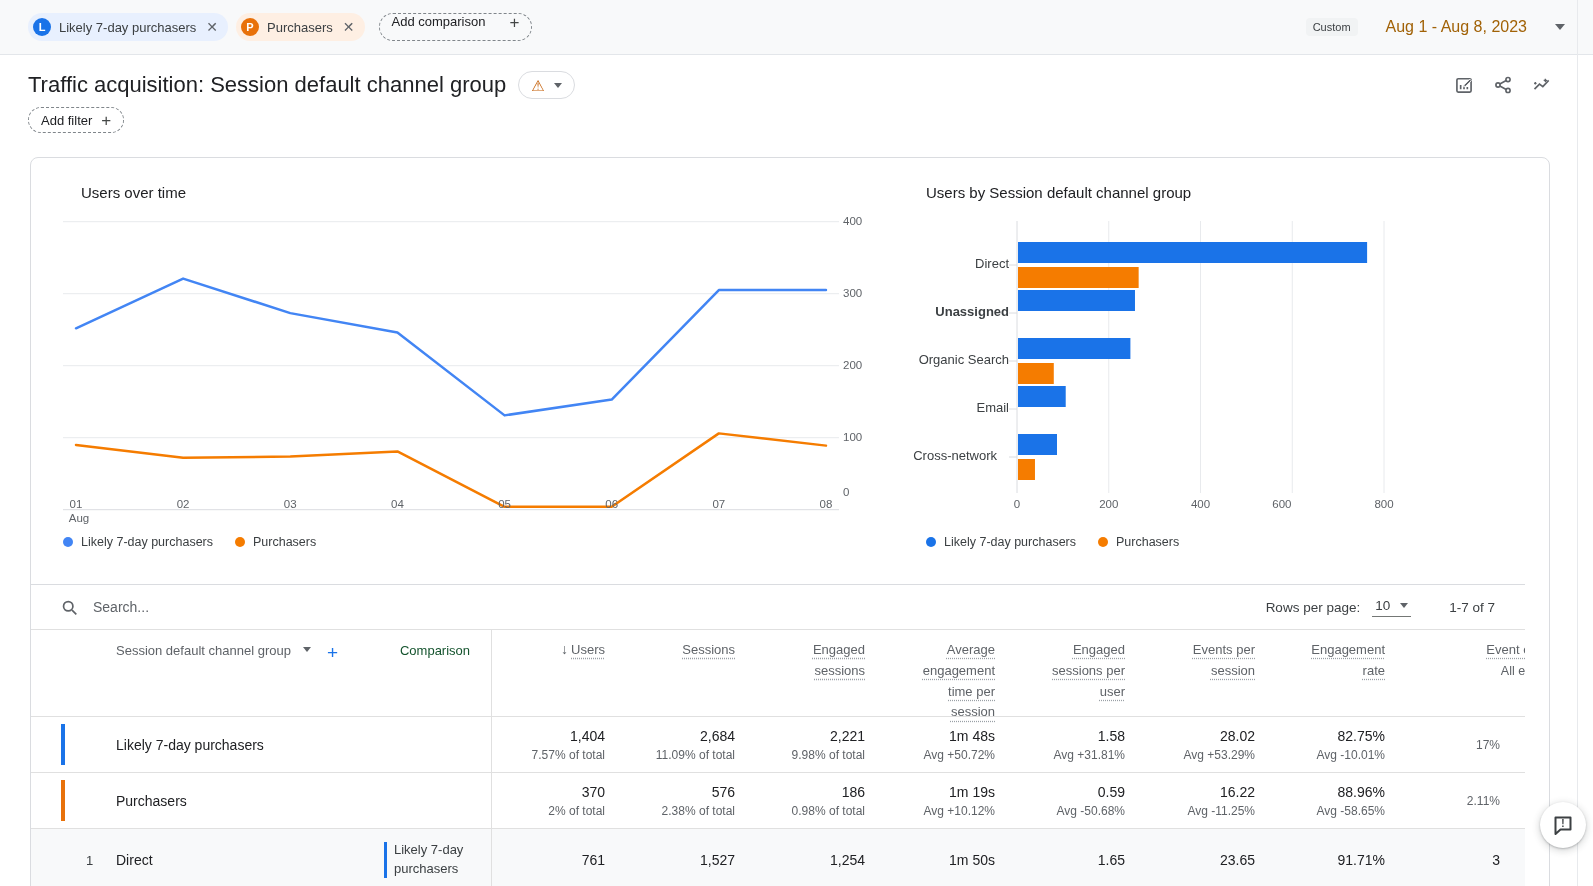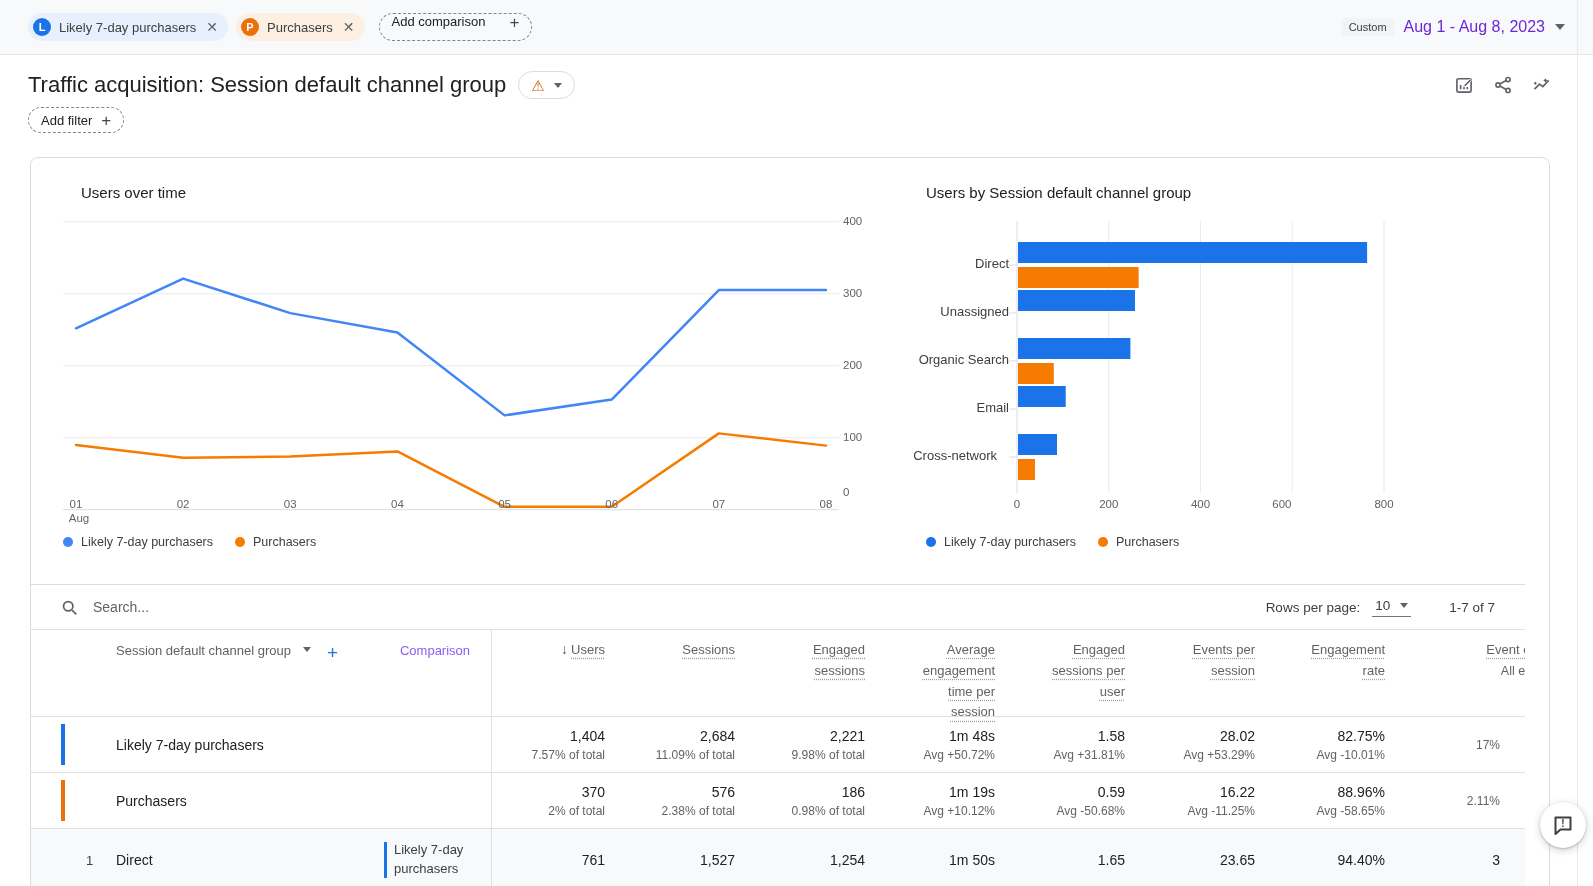--- a/index.html
+++ b/index.html
@@ -14,23 +14,23 @@
     display:flex; align-items:center; padding:0 28px; }
   .chip { height:28px; border-radius:14px; display:inline-flex; align-items:center;
     gap:8px; padding:0 10px 0 5px; font-size:13px; color:#3c4043; margin-right:8px; cursor:pointer; }
   .chip .badge { width:18px; height:18px; border-radius:50%; color:#fff; font-size:11px;
     font-weight:bold; display:flex; align-items:center; justify-content:center; }
   .chip .x { font-size:14px; color:#5f6368; margin-left:2px; }
   .add-comp { height:28px; border:1px dashed #80868b; border-radius:14px; background:transparent;
     display:inline-flex; align-items:flex-start; gap:24px; padding:0 12px; font-size:13px;
     color:#202124; margin-left:6px; font-family:inherit; cursor:pointer; }
   .plus { color:#444746; font-size:17px; line-height:1; }
-  .date-area { margin-left:auto; display:flex; align-items:center; gap:10px; cursor:pointer;justify-content:center; }
+  .date-area { margin-left:auto; display:flex; align-items:center; gap:28px; cursor:pointer;justify-content:center; }
   .custom-badge { background:#f1f3f4; border-radius:4px; font-size:11px; padding:3px 7px; color:#3c4043; }
-  .date-label { font-size:16px; color:#6d28d9; }
+  .date-label { font-size:16px; color:#a16207; }
   .tri { width:0; height:0; border-left:5px solid transparent; border-right:5px solid transparent;
     border-top:6px solid #5f6368; display:inline-block; }
   .tri.sm { border-left-width:4px; border-right-width:4px; border-top-width:5px; }
   
   .title-row { position:absolute; top:71px; left:28px; right:40px; display:flex; align-items:center; }
   h1 { font-size:22px; font-weight:400; color:#202124; margin:0; }
   .warn-pill { margin-left:12px; height:28px; border:1px solid #dadce0; border-radius:14px;
     display:inline-flex; align-items:center; gap:9px; padding:0 12px; background:#fff; cursor:pointer; }
   .warn-icon { color:#c5610b; font-size:15px; line-height:1; }
   .top-icons { margin-left:auto; display:flex; gap:17px; }
@@ -60,21 +60,21 @@
   .range { margin-left:30px; }
   .trow { display:grid; grid-template-columns:348px 112px 124px repeat(6,130px) 170px;
     width:1534px; border-top:1px solid #e0e0e0; position:relative; }
   .thead { height:87px; }
   .srow  { height:56px; }
   .drow  { height:62px; background:#f8f9fa; }
   .hc { font-size:13px; color:#5f6368; padding-top:10px; }
   .hc.dimh { display:flex; align-items:flex-start; padding-left:85px; gap:12px; padding-top:13px; cursor:pointer; }
   .hc.dimh .tri { margin-top:4px; }
   .hc.dimh .plus { color:#1a73e8; font-size:19px; margin-left:4px; cursor:pointer; }
-  .hc.cmph { text-align:center; padding-top:13px; color:#8b5cf6; }
+  .hc.cmph { text-align:center; padding-top:13px; color:#14532d; }
   .hc.metric { text-align:right; padding-right:10px; cursor:pointer; }
   .hc.metric .lbl { display:inline-block; max-width:88px;
     text-decoration:underline dotted #9aa0a6; text-underline-offset:4px; line-height:1.6; }
   .hc.metric .sort { margin-right:3px; font-size:14px; color:#5f6368; text-decoration:none; }
   .hc.metric .sublbl { font-size:12.5px; color:#5f6368; margin-top:3px; }
   .c1 { position:relative; }
   .accent { position:absolute; left:30px; top:7px; bottom:7px; width:4px; }
   .dimlabel { position:absolute; left:85px; top:50%; transform:translateY(-50%);
     font-size:14px; color:#202124; white-space:nowrap; }
   .idx { position:absolute; left:55px; top:50%; transform:translateY(-50%); font-size:13px; color:#3c4043; }
@@ -199,21 +199,21 @@
         <line x1="-8" x2="0" y1="140" y2="140" stroke="#dadce0" stroke-width="1"></line>
         <rect x="1" y="117" width="112.39375000000001" height="21" fill="#1a73e8"></rect>
         <rect x="1" y="142" width="35.7825" height="21" fill="#f57c00"></rect>
         <line x1="-8" x2="0" y1="188" y2="188" stroke="#dadce0" stroke-width="1"></line>
         <rect x="1" y="165" width="47.71" height="21" fill="#1a73e8"></rect>
         <line x1="-8" x2="0" y1="236" y2="236" stroke="#dadce0" stroke-width="1"></line>
         <rect x="1" y="213" width="38.99375" height="21" fill="#1a73e8"></rect>
         <rect x="1" y="238" width="16.97375" height="21" fill="#f57c00"></rect>
       </svg>
       <div class="cat-label" style="left: 846px; width: 132px; top: 98px;">Direct</div>
-      <div class="cat-label" style="left: 846px; width: 132px; top: 146px;">Unassigned</div>
+      <div class="cat-label" style="left: 846px; width: 132px; top: 146px; font-weight: bold;">Unassigned</div>
       <div class="cat-label" style="left: 846px; width: 132px; top: 194px;">Organic Search</div>
       <div class="cat-label" style="left: 846px; width: 132px; top: 242px;">Email</div>
       <div class="cat-label" style="left: 834px; width: 132px; top: 290px;">Cross-network</div>
       <div class="axis-label" style="left: 966px; width: 40px; text-align: center; top: 340px;">0</div>
       <div class="axis-label" style="left: 1057.75px; width: 40px; text-align: center; top: 340px;">200</div>
       <div class="axis-label" style="left: 1149.5px; width: 40px; text-align: center; top: 340px;">400</div>
       <div class="axis-label" style="left: 1241.25px; width: 40px; text-align: left; top: 340px;">600</div>
       <div class="axis-label" style="left: 1333px; width: 40px; text-align: center; top: 340px;">800</div>
     </div>
   <div id="legend-line" class="legend" style="left:32px; top:377px;">
@@ -369,21 +369,21 @@
           <div class="mc">
             <div class="v">1m 50s</div>
           </div>
           <div class="mc">
             <div class="v">1.65</div>
           </div>
           <div class="mc">
             <div class="v">23.65</div>
           </div>
           <div class="mc">
-            <div class="v">94.40%</div>
+            <div class="v">91.71%</div>
           </div>
           <div class="mc ec">
             <div class="v">3</div>
           </div>
         </div>
       </div>
   </div>
   <div class="vdiv"></div>
 </div>
 

